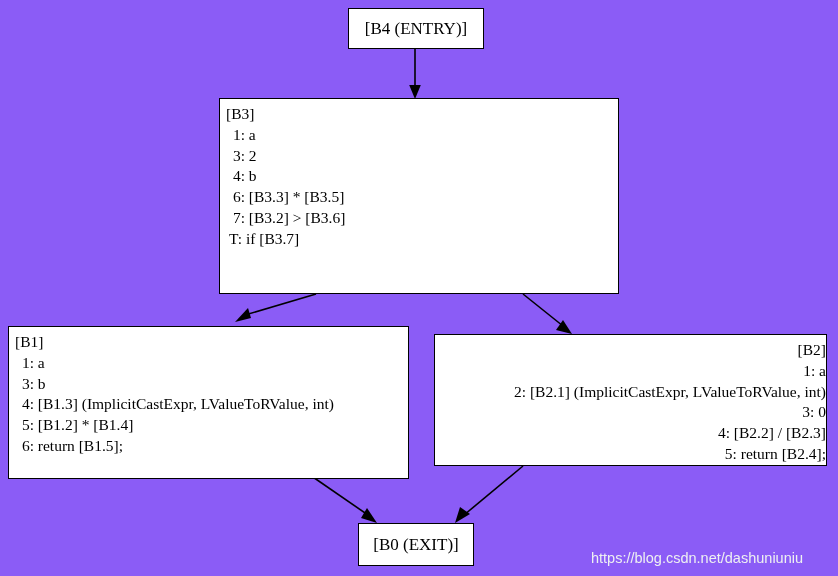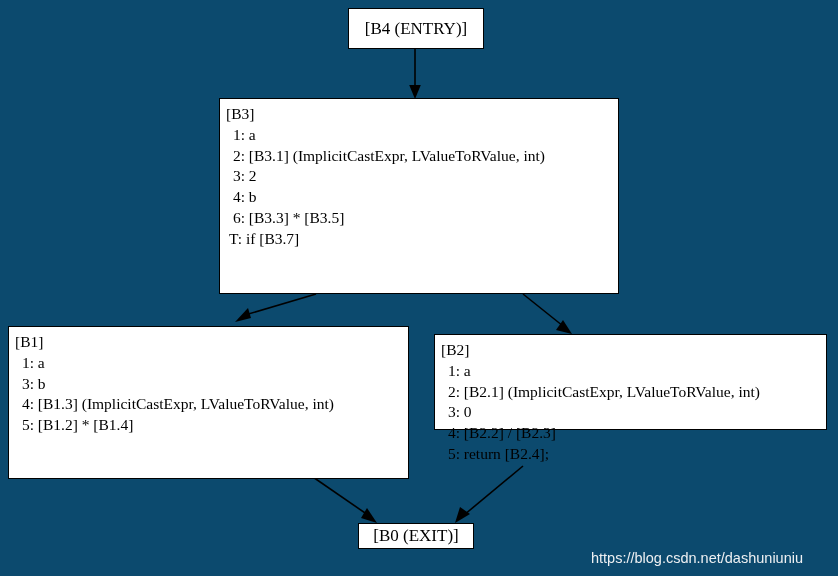--- a/index.html
+++ b/index.html
@@ -4,21 +4,21 @@
 <style>
   html, body {
     margin: 0;
     padding: 0;
     background: #ffffff;
   }
   #canvas {
     position: relative;
     width: 838px;
     height: 576px;
-    background: #0c4a6e;
+    background: #8b5cf6;
     overflow: hidden;
     font-family: "Liberation Serif", "DejaVu Serif", serif;
   }
   svg.edges {
     position: absolute;
     left: 0;
     top: 0;
     width: 838px;
     height: 576px;
     pointer-events: none;
@@ -96,48 +96,49 @@
   </svg>
 
   <div class="node node-terminal" style="left:348px; top:8px; width:136px; height:41px;">
     <span class="node-title">[B4 (ENTRY)]</span>
   </div>
 
   <div class="node node-block" style="left:219px; top:98px; width:400px; height:196px;">
     <ul class="stmt-list">
       <li class="stmt stmt-head">[B3]</li>
       <li class="stmt"> 1: a</li>
-      <li class="stmt"> 2: [B3.1] (ImplicitCastExpr, LValueToRValue, int)</li>
       <li class="stmt"> 3: 2</li>
       <li class="stmt"> 4: b</li>
       <li class="stmt"> 6: [B3.3] * [B3.5]</li>
+      <li class="stmt"> 7: [B3.2] &gt; [B3.6]</li>
       <li class="stmt">T: if [B3.7]</li>
     </ul>
   </div>
 
   <div class="node node-block" style="left:8px; top:326px; width:401px; height:153px;">
     <ul class="stmt-list">
       <li class="stmt stmt-head">[B1]</li>
       <li class="stmt"> 1: a</li>
       <li class="stmt"> 3: b</li>
       <li class="stmt"> 4: [B1.3] (ImplicitCastExpr, LValueToRValue, int)</li>
       <li class="stmt"> 5: [B1.2] * [B1.4]</li>
+      <li class="stmt"> 6: return [B1.5];</li>
     </ul>
   </div>
 
-  <div class="node node-block" style="left:434px; top:334px; width:393px; height:96px;">
+  <div class="node node-block" style="left:434px; top:334px; width:393px; height:132px;text-align:right;">
     <ul class="stmt-list">
       <li class="stmt stmt-head">[B2]</li>
       <li class="stmt"> 1: a</li>
       <li class="stmt"> 2: [B2.1] (ImplicitCastExpr, LValueToRValue, int)</li>
       <li class="stmt"> 3: 0</li>
       <li class="stmt"> 4: [B2.2] / [B2.3]</li>
       <li class="stmt"> 5: return [B2.4];</li>
     </ul>
   </div>
 
-  <div class="node node-terminal" style="left:358px; top:523px; width:116px; height:26px;">
+  <div class="node node-terminal" style="left:358px; top:523px; width:116px; height:43px;">
     <span class="node-title">[B0 (EXIT)]</span>
   </div>
 
   <div class="watermark" style="left:591px; top:550px;">https://blog.csdn.net/dashuniuniu</div>
 
 </div>
 
 </body></html>

